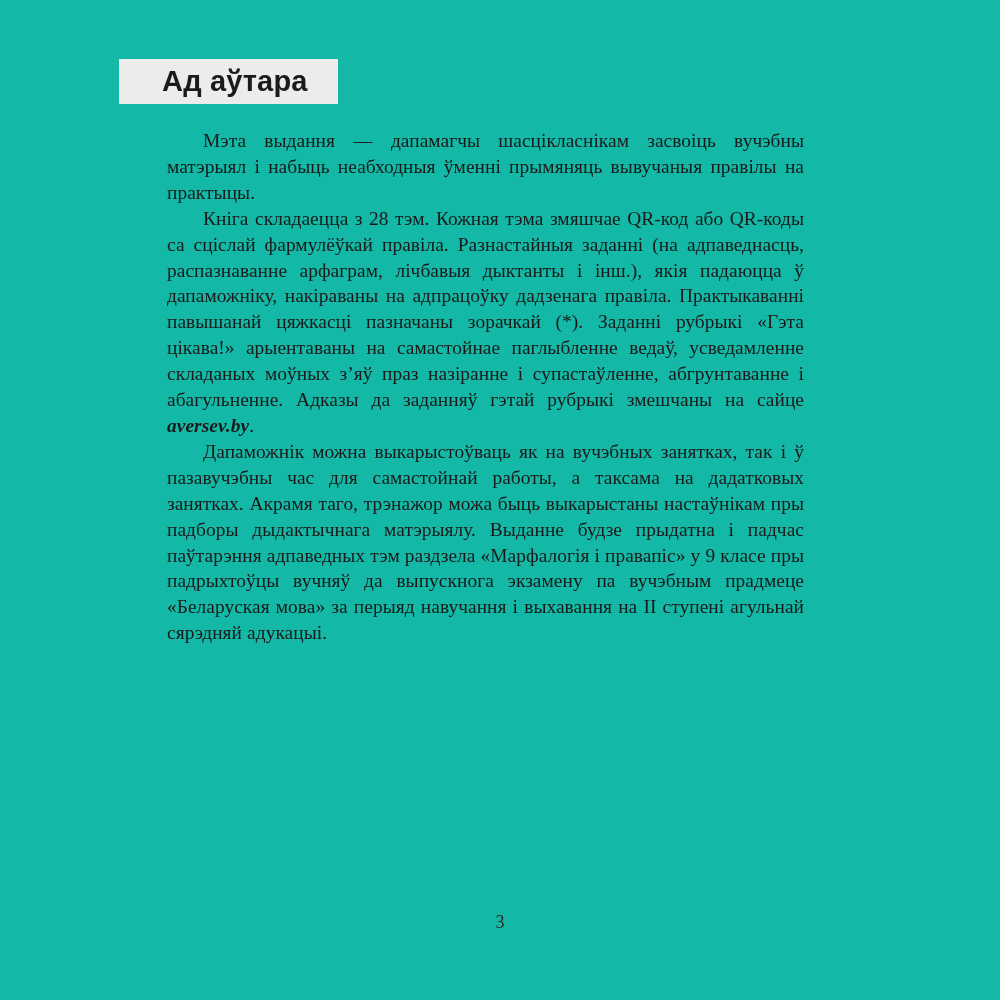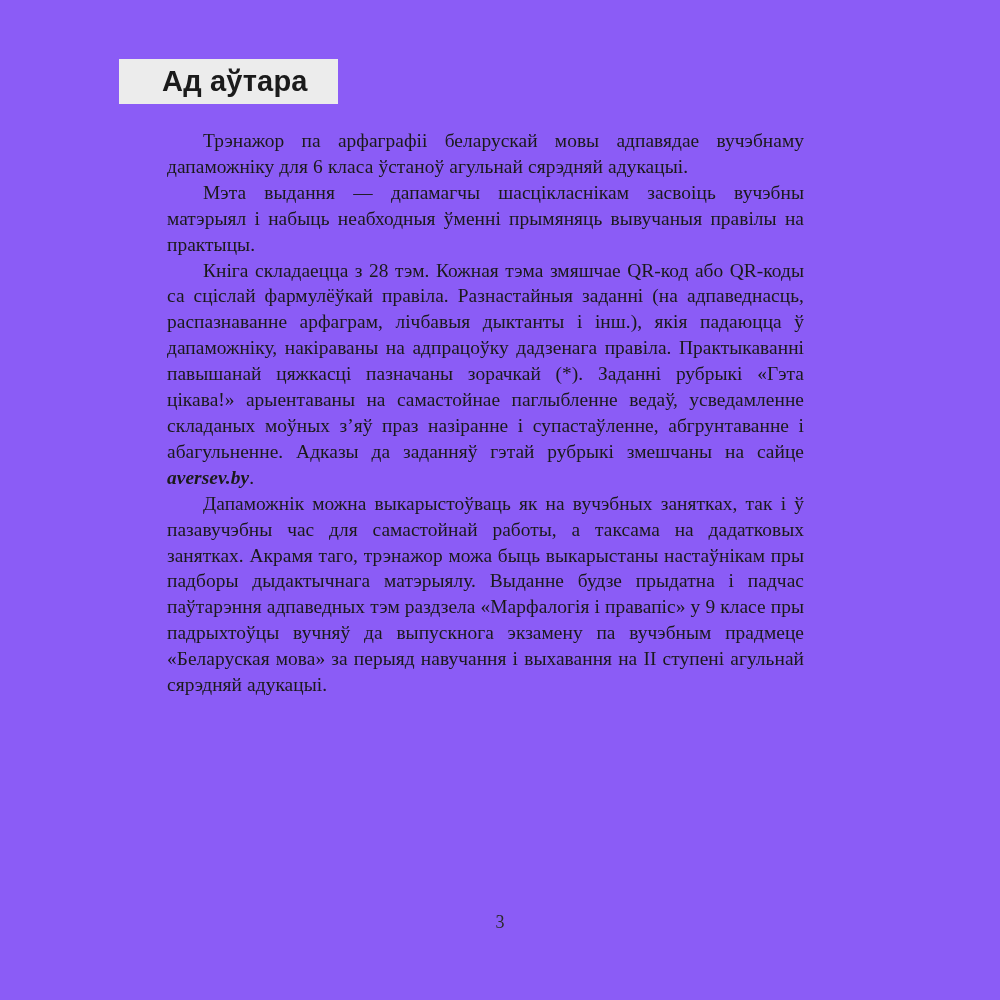--- a/index.html
+++ b/index.html
@@ -12,21 +12,21 @@
     height: 1000px;
     position: relative;
     font-family: "Liberation Serif", "DejaVu Serif", serif;
     color: #1a1a1a;
     overflow: hidden;
   }
 
   .page {
     position: absolute;
     inset: 0;
-    background: #8b5cf6;
+    background: #14b8a6;
   }
 
   
   .heading-block {
     position: absolute;
     left: 119px;
     top: 59px;
     width: 219px;
     height: 45px;
     background: #ececec;
@@ -83,21 +83,20 @@
 <body>
 
 <div class="page">
 
   <div class="heading-block">
     <span class="heading-text">Ад аўтара</span>
   </div>
 
   <div class="body-col">
 
-    <p class="para">Трэнажор па арфаграфіі беларускай мовы адпавядае вучэбнаму дапаможніку для 6 класа ўстаноў агульнай сярэдняй адукацыі.</p>
 
     <p class="para">Мэта выдання — дапамагчы шасцікласнікам засвоіць вучэбны матэрыял і набыць неабходныя ўменні прымяняць вывучаныя правілы на практыцы.</p>
 
     <p class="para"><span>Кніга складаецца з 28 тэм. Кожная тэма змяшчае QR-код або QR-коды са сціслай фармулёўкай правіла. Разнастайныя заданні (на адпаведнасць, распазнаванне арфаграм, лічбавыя дыктанты і інш.), якія падаюцца ў дапаможніку, накіраваны на адпрацоўку дадзенага правіла. Практыкаванні павышанай цяжкасці пазначаны зорачкай (*). Заданні рубрыкі «Гэта цікава!» арыентаваны на самастойнае паглыбленне ведаў, усведамленне складаных моўных з’яў праз назіранне і супастаўленне, абгрунтаванне і абагульненне. Адказы да заданняў гэтай рубрыкі змешчаны на сайце </span><span class="it">aversev.by</span><span>.</span></p>
 
     <p class="para">Дапаможнік можна выкарыстоўваць як на вучэбных занятках, так і ў пазавучэбны час для самастойнай работы, а таксама на дадатковых занятках. Акрамя таго, трэнажор можа быць выкарыстаны настаўнікам пры падборы дыдактычнага матэрыялу. Выданне будзе прыдатна і падчас паўтарэння адпаведных тэм раздзела «Марфалогія і правапіс» у 9 класе пры падрыхтоўцы вучняў да выпускнога экзамену па вучэбным прадмеце «Беларуская мова» за перыяд навучання і выхавання на II ступені агульнай сярэдняй адукацыі.</p>
 
   </div>
 
   <div class="page-number">3</div>

